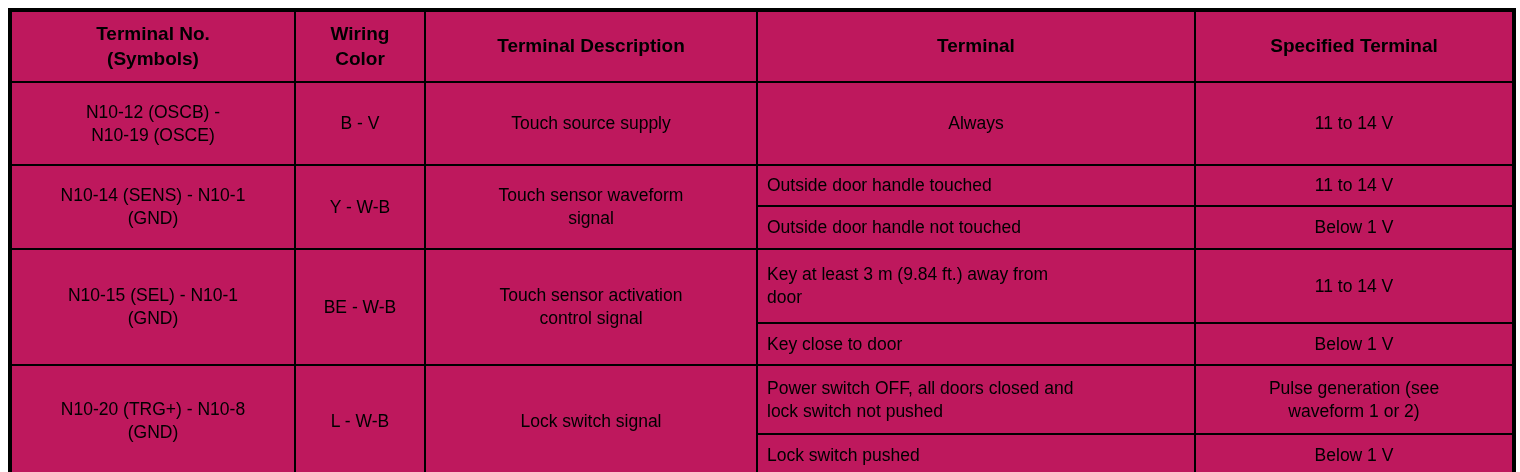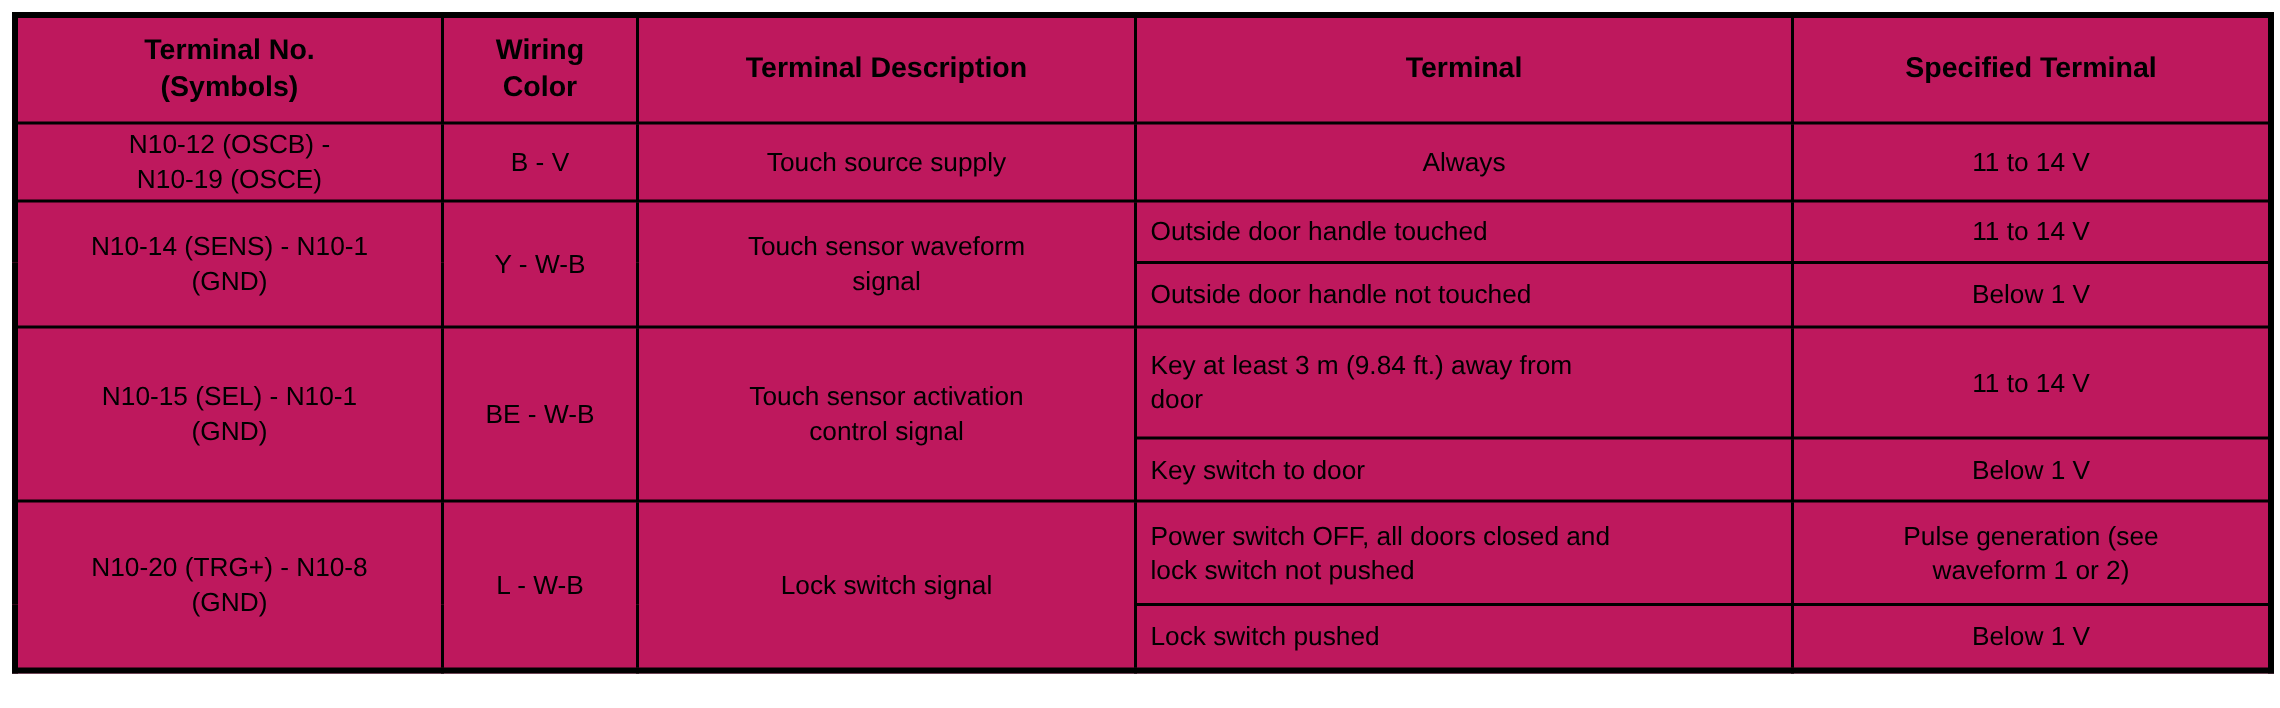--- a/index.html
+++ b/index.html
@@ -64,21 +64,21 @@
       <tr style="height:72px">
     <th>Terminal No.
 (Symbols)</th>
     <th>Wiring
 Color</th>
     <th>Terminal Description</th>
     <th>Terminal</th>
     <th>Specified Terminal</th>
   </tr>
 
-  <tr style="height:52px">
+  <tr style="height:83px">
     <td>N10-12 (OSCB) -
 N10-19 (OSCE)</td>
     <td>B - V</td>
     <td>Touch source supply</td>
     <td>Always</td>
     <td>11 to 14 V</td>
   </tr>
 
   <tr style="height:41px">
     <td rowspan="2">N10-14 (SENS) - N10-1
@@ -98,21 +98,21 @@
     <td rowspan="2">N10-15 (SEL) - N10-1
 (GND)</td>
     <td rowspan="2">BE - W-B</td>
     <td rowspan="2">Touch sensor activation
 control signal</td>
     <td class="left">Key at least 3 m (9.84 ft.) away from
 door</td>
     <td>11 to 14 V</td>
   </tr>
   <tr style="height:42px">
-    <td class="left">Key switch to door</td>
+    <td class="left">Key close to door</td>
     <td>Below 1 V</td>
   </tr>
 
   <tr style="height:69px">
     <td rowspan="2">N10-20 (TRG+) - N10-8
 (GND)</td>
     <td rowspan="2">L - W-B</td>
     <td rowspan="2">Lock switch signal</td>
     <td class="left">Power switch OFF, all doors closed and
 lock switch not pushed</td>

